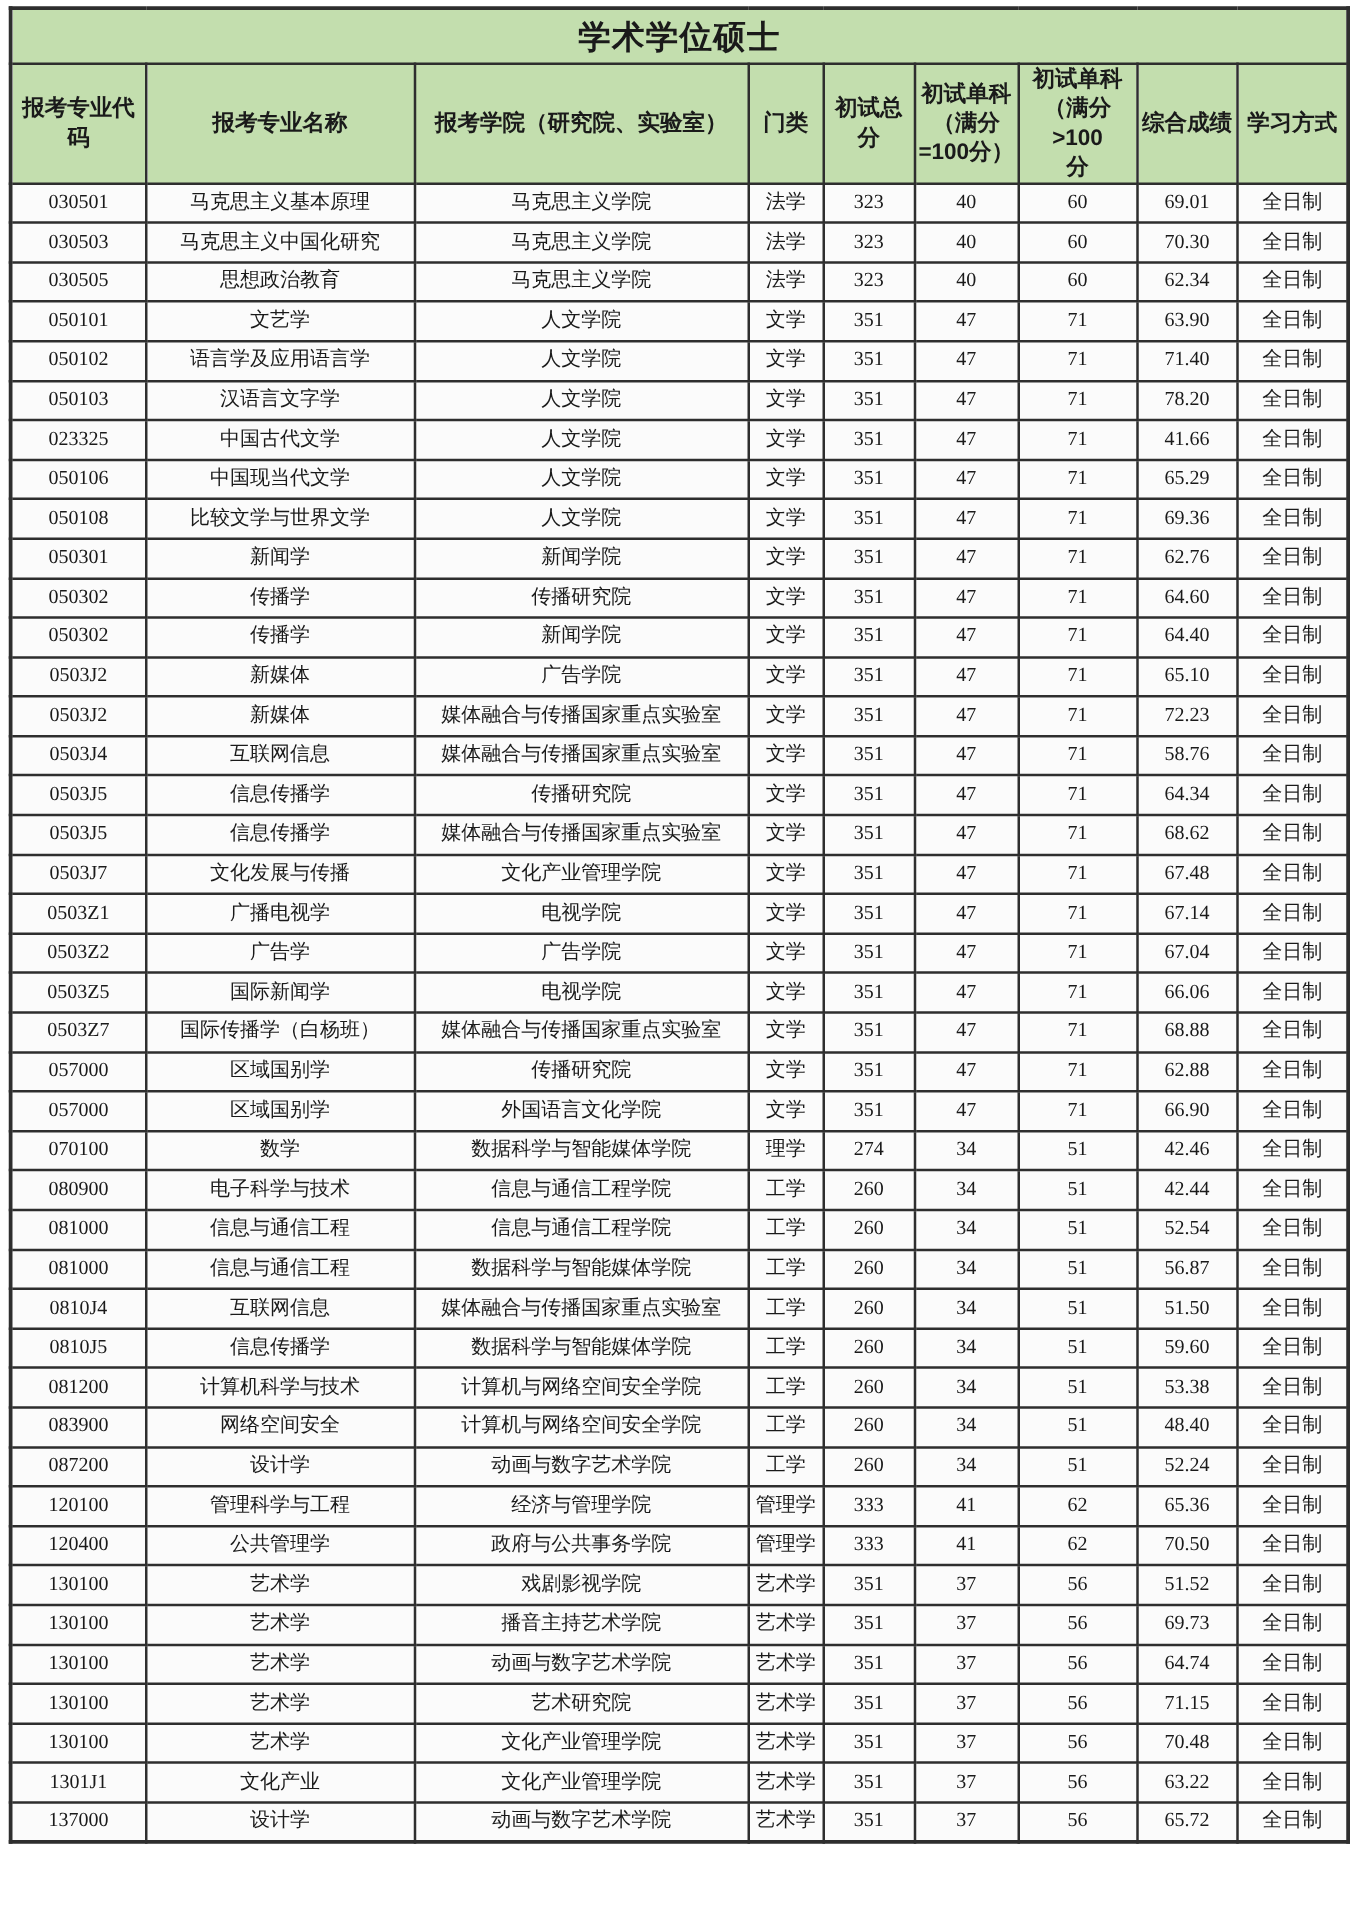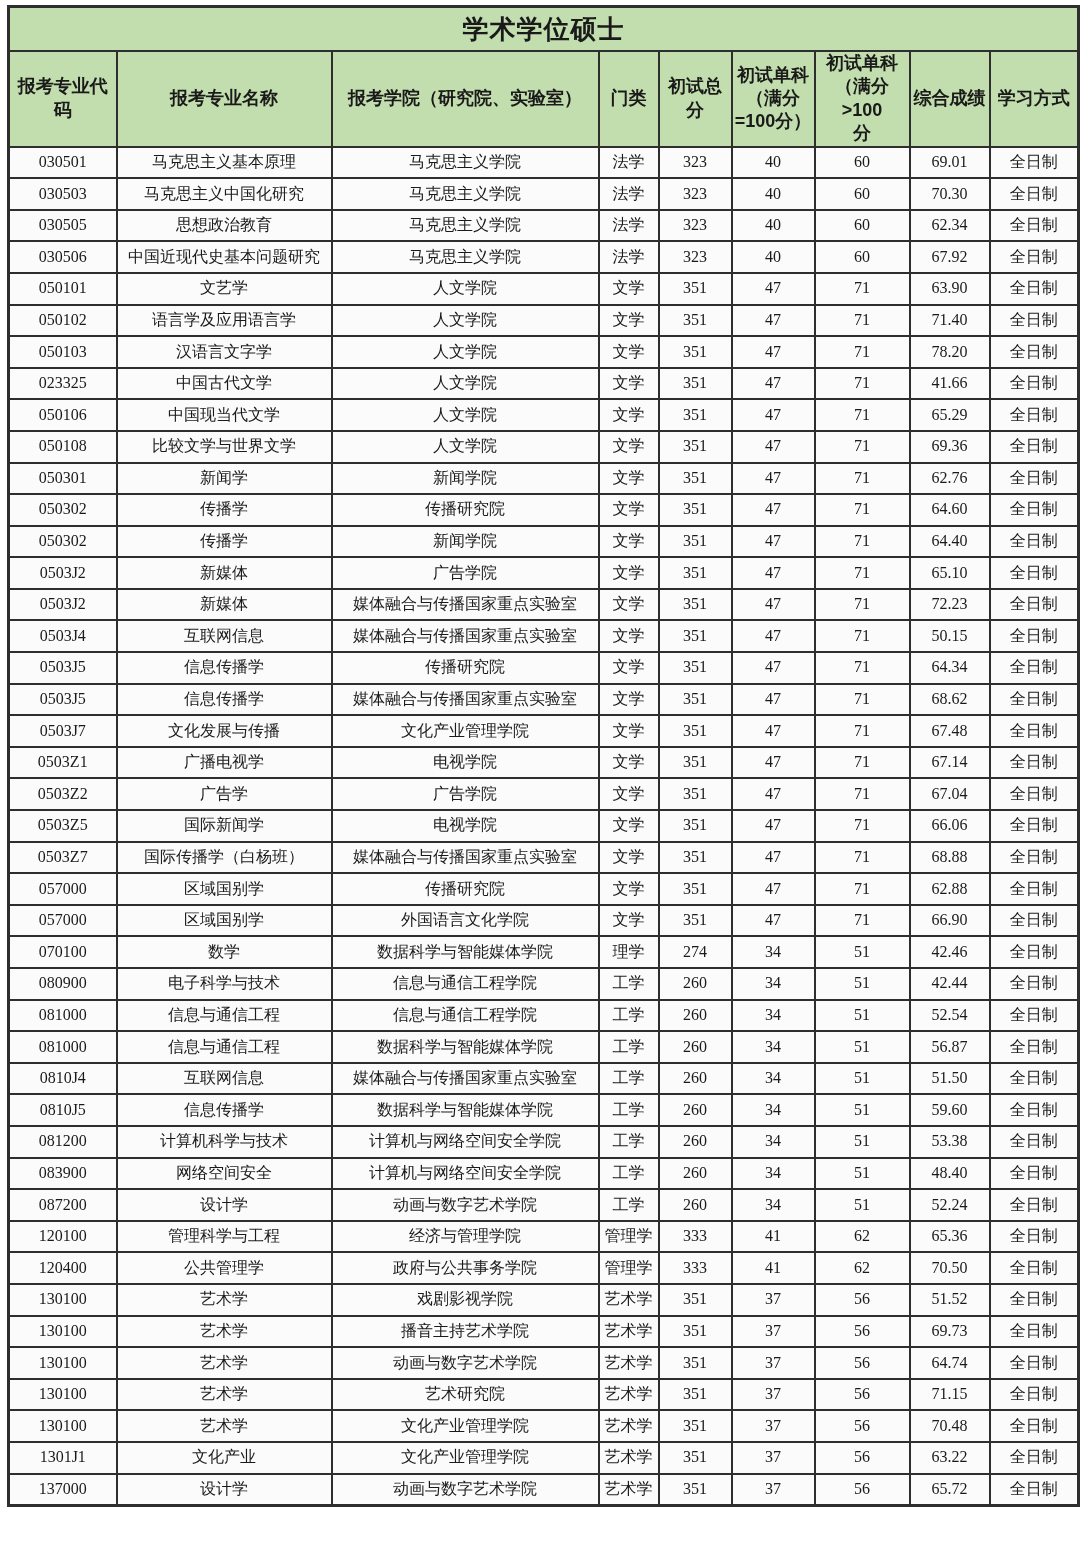--- a/index.html
+++ b/index.html
@@ -113,31 +113,20 @@
           <td>思想政治教育</td>
           <td>马克思主义学院</td>
           <td>法学</td>
           <td>323</td>
           <td>40</td>
           <td>60</td>
           <td>62.34</td>
           <td>全日制</td>
         </tr>
         <tr>
-          <td>030506</td>
-          <td>中国近现代史基本问题研究</td>
-          <td>马克思主义学院</td>
-          <td>法学</td>
-          <td>323</td>
-          <td>40</td>
-          <td>60</td>
-          <td>67.92</td>
-          <td>全日制</td>
-        </tr>
-        <tr>
           <td>050101</td>
           <td>文艺学</td>
           <td>人文学院</td>
           <td>文学</td>
           <td>351</td>
           <td>47</td>
           <td>71</td>
           <td>63.90</td>
           <td>全日制</td>
         </tr>
@@ -252,21 +241,21 @@
           <td>全日制</td>
         </tr>
         <tr>
           <td>0503J4</td>
           <td>互联网信息</td>
           <td>媒体融合与传播国家重点实验室</td>
           <td>文学</td>
           <td>351</td>
           <td>47</td>
           <td>71</td>
-          <td>50.15</td>
+          <td>58.76</td>
           <td>全日制</td>
         </tr>
         <tr>
           <td>0503J5</td>
           <td>信息传播学</td>
           <td>传播研究院</td>
           <td>文学</td>
           <td>351</td>
           <td>47</td>
           <td>71</td>

